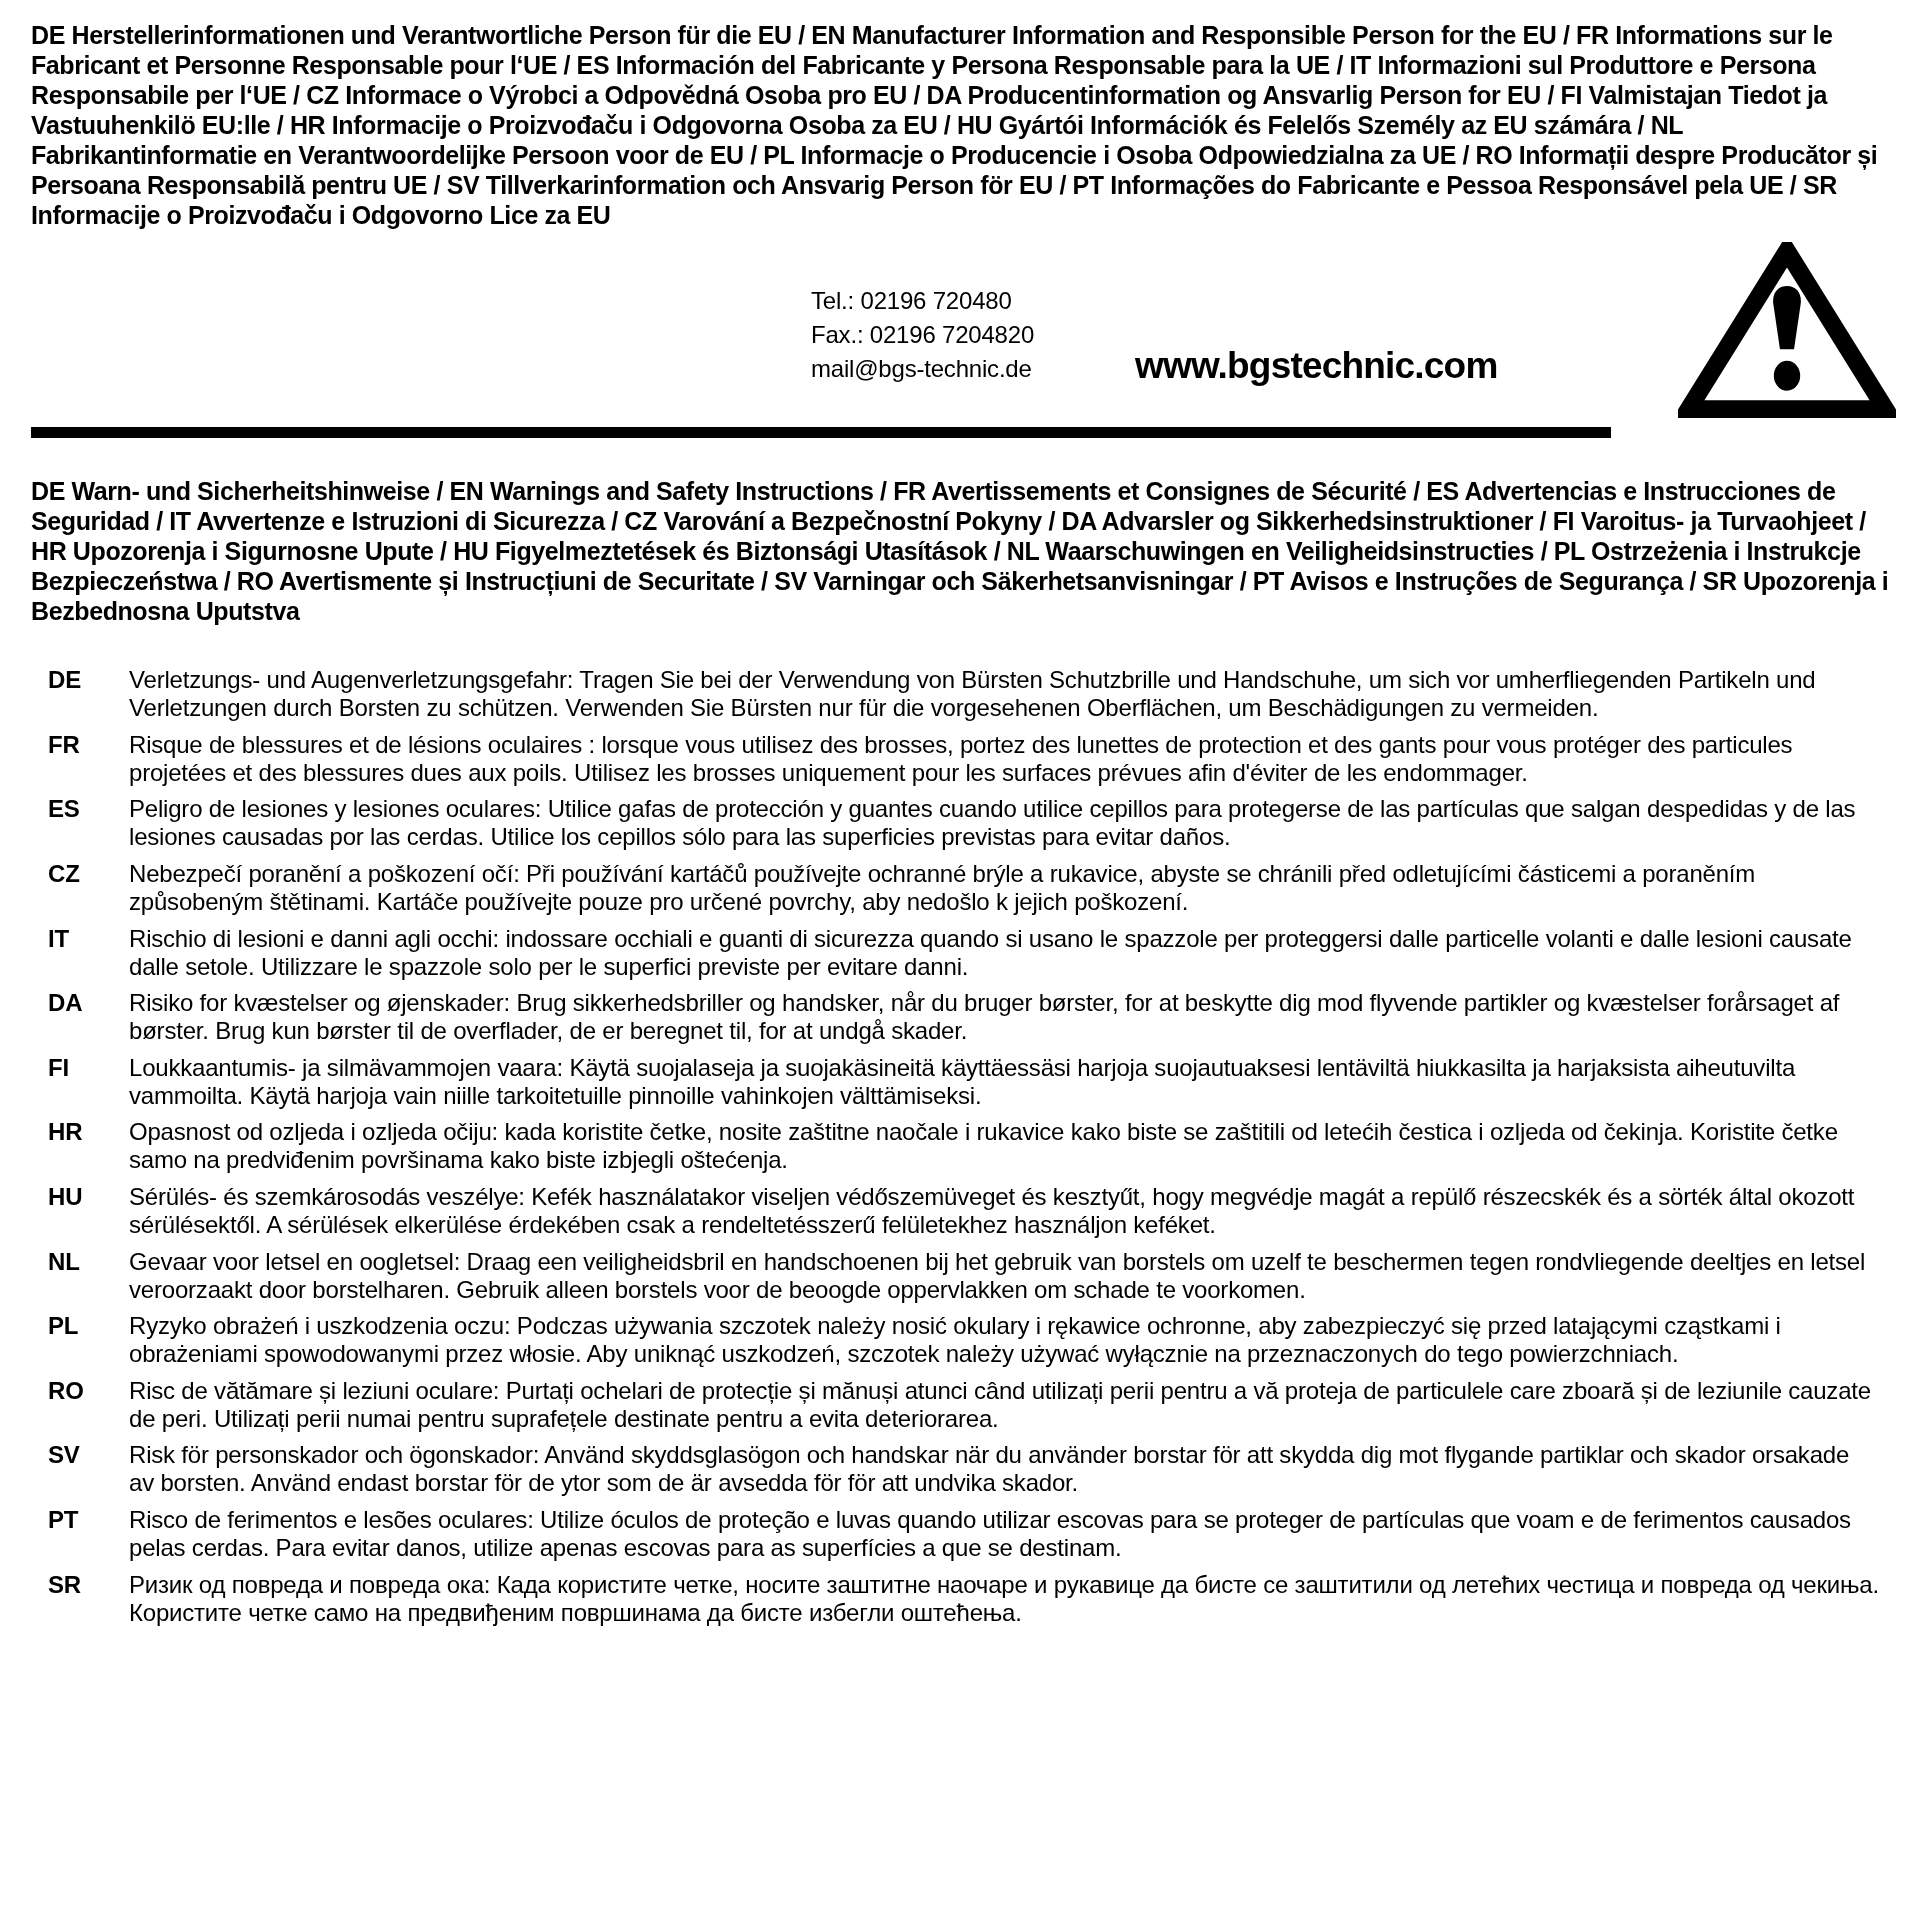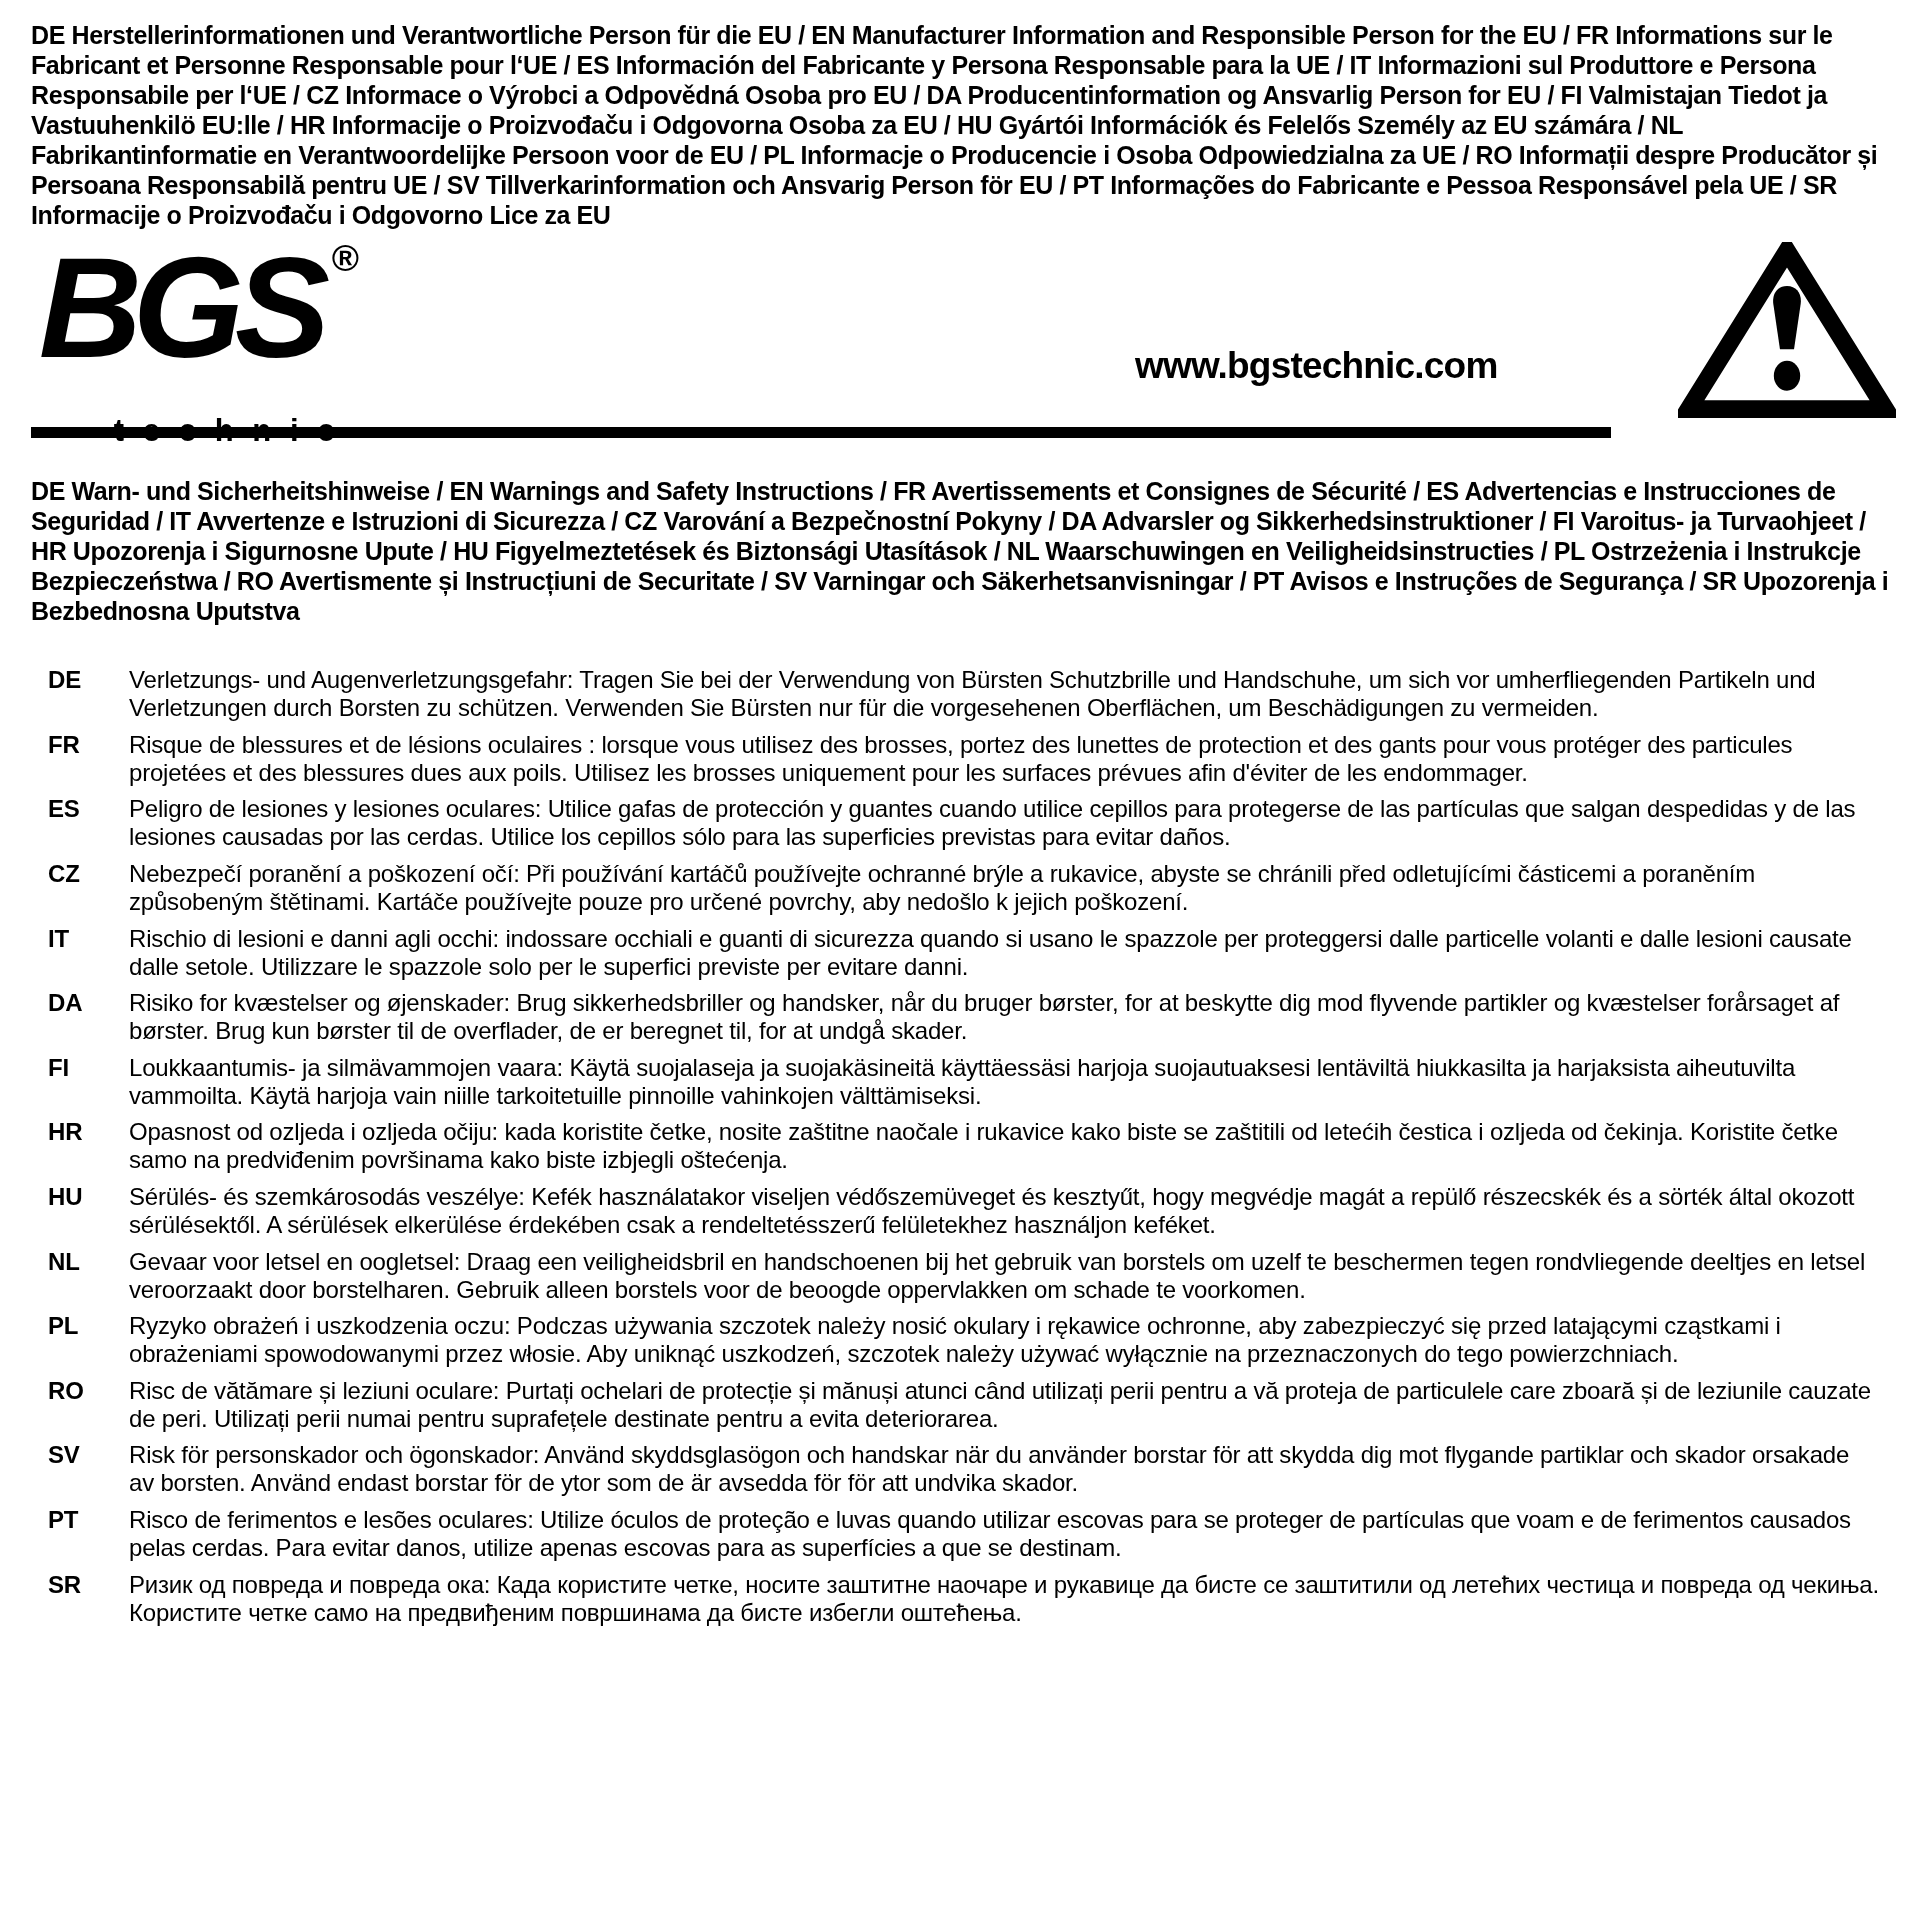--- a/index.html
+++ b/index.html
@@ -63,26 +63,27 @@
   .warn-text { }
 </style>
 </head>
 <body>
 
 <div class="page">
 
   <div class="h-block">DE Herstellerinformationen und Verantwortliche Person für die EU  /  EN Manufacturer Information and Responsible Person for the EU  /  FR Informations sur le Fabricant et Personne Responsable pour l‘UE  /  ES Información del Fabricante y Persona Responsable para la UE  /  IT Informazioni sul Produttore e Persona Responsabile per l‘UE  /  CZ Informace o Výrobci a Odpovědná Osoba pro EU  /  DA Producentinformation og Ansvarlig Person for EU  /  FI Valmistajan Tiedot ja Vastuuhenkilö EU:lle  /  HR Informacije o Proizvođaču i Odgovorna Osoba za EU  /  HU Gyártói Információk és Felelős Személy az EU számára  /  NL Fabrikantinformatie en Verantwoordelijke Persoon voor de EU  /  PL Informacje o Producencie i Osoba Odpowiedzialna za UE  /  RO Informații despre Producător și Persoana Responsabilă pentru UE  /  SV Tillverkarinformation och Ansvarig Person för EU  /  PT Informações do Fabricante e Pessoa Responsável pela UE  /  SR Informacije o Proizvođaču i Odgovorno Lice za EU</div>
 
   <div class="brand-row">
-    <div class="logo">
-      <div class="logo-main"><span>BGS</span><span class="logo-reg">®</span></div>
-      <div class="logo-sub">technic</div>
-    </div>
 
 
+    <div class="contact">
+      <div>Tel.: 02196 720480</div>
+      <div>Fax.: 02196 7204820</div>
+      <div>mail@bgs-technic.de</div>
+    </div>
 
     <div class="website">www.bgstechnic.com</div>
 
     <div class="triangle">
       <svg width="218" height="176" viewBox="0 0 124 100" xmlns="http://www.w3.org/2000/svg">
         <path d="M62 5 L118 95 L6 95 Z" fill="#ffffff" stroke="#000000" stroke-width="10" stroke-linejoin="miter"></path>
         <path d="M62 25 C56.5 25 53.5 29.5 54.2 35 L58 61 L66 61 L69.8 35 C70.5 29.5 67.5 25 62 25 Z" fill="#000000"></path>
         <ellipse cx="62" cy="76" rx="7.5" ry="8.5" fill="#000000"></ellipse>
       </svg>
     </div>

